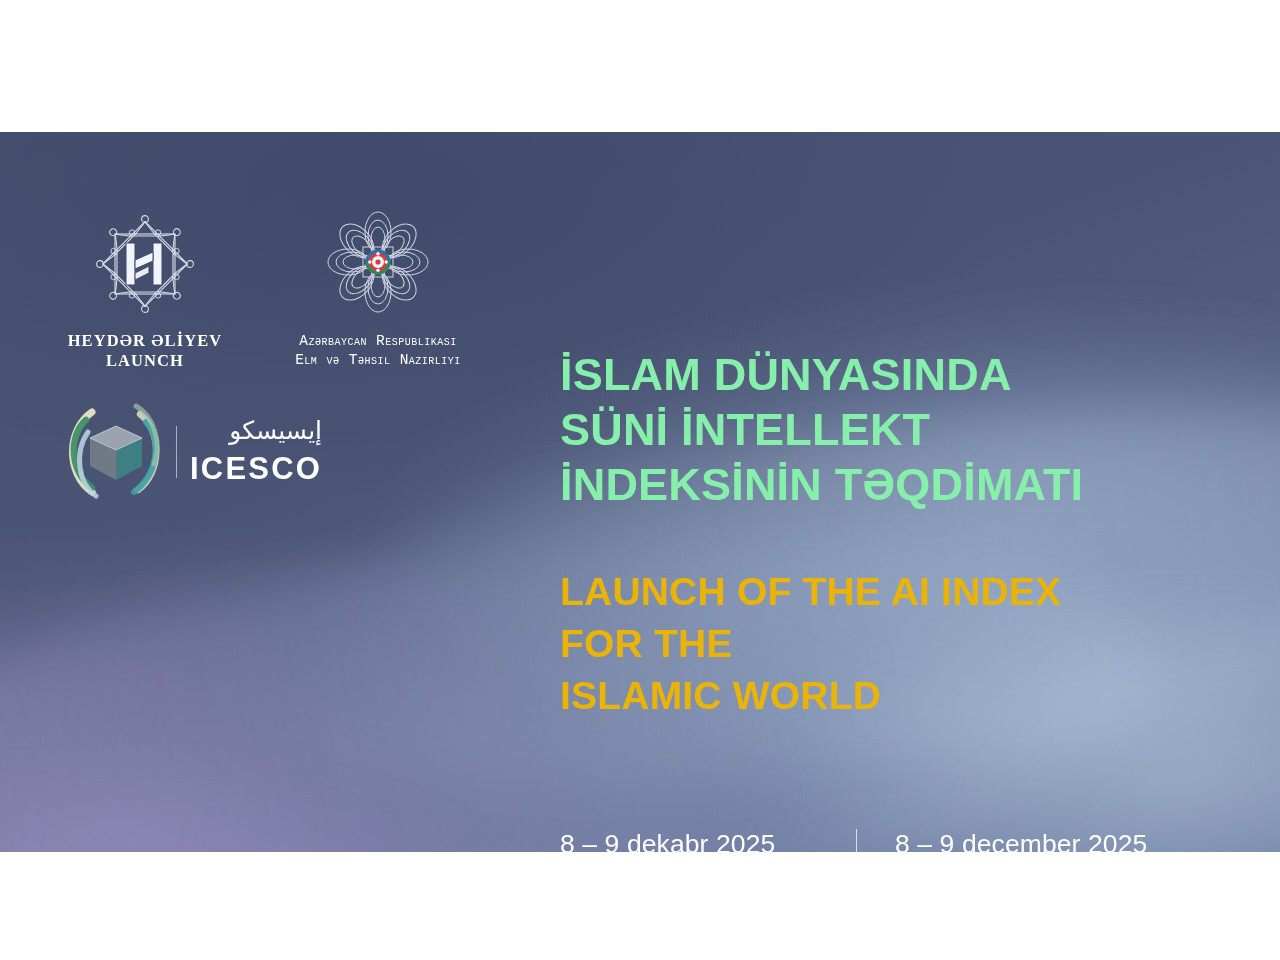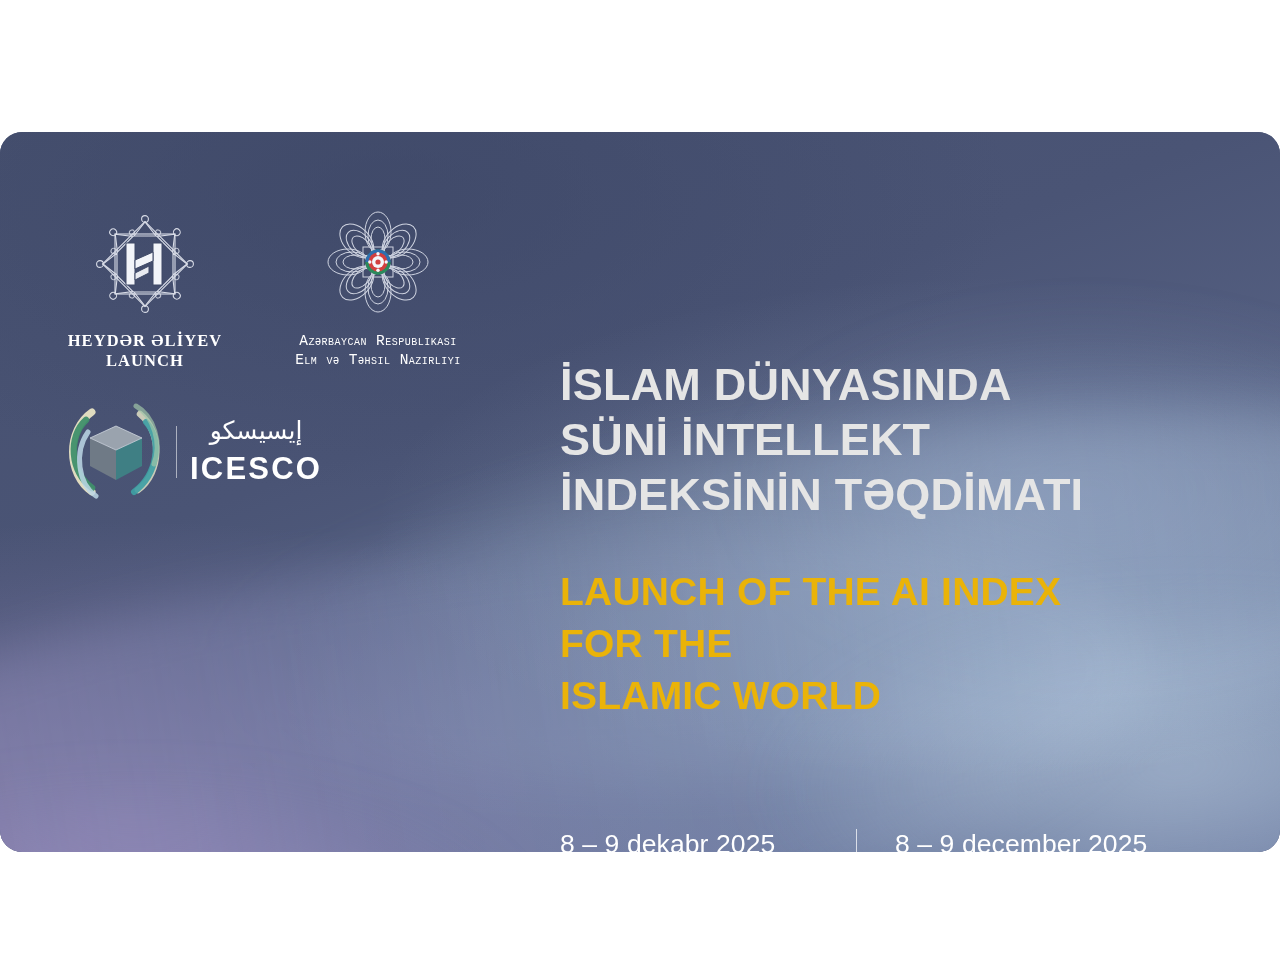--- a/index.html
+++ b/index.html
@@ -13,21 +13,20 @@
   }
 
   #banner {
     position: absolute;
     left: 0;
     top: 132px;
     width: 1280px;
     height: 720px;
     overflow: hidden;
     background: #475273;
-    border-radius: 22px;
   }
 
   
   .bg-layer { position: absolute; inset: 0; }
 
   .bg-base {
     background:
       radial-gradient(120% 90% at 88% 78%, rgba(150,178,205,0.50) 0%, rgba(150,178,205,0.0) 55%),
       radial-gradient(90% 70% at 10% 96%, rgba(150,137,186,0.55) 0%, rgba(150,137,186,0.0) 60%),
       radial-gradient(70% 60% at 30% 8%, rgba(58,68,100,0.55) 0%, rgba(58,68,100,0) 70%),
@@ -104,43 +103,43 @@
     white-space: nowrap;
   }
 
   .icesco-mark { width: 108px; height: 104px; flex: 0 0 auto; }
   .icesco-sep {
     width: 1px; height: 52px;
     background: rgba(255,255,255,.55);
     margin: 0 13px 0 6px;
     flex: 0 0 auto;
   }
-  .icesco-word { text-align: center; }
+  .icesco-word { text-align: right; }
   .icesco-ar {
     color: #fff;
     font-size: 25px;
     line-height: 1;
     letter-spacing: 1px;
     direction: rtl;
     font-family: "DejaVu Sans", sans-serif;
   }
   .icesco-en {
     color: #fff;
     font-size: 31px;
     font-weight: bold;
     letter-spacing: 2.2px;
     line-height: 1.05;
     margin-top: 10px;
   }
 
   
   #headline-az {
     position: absolute;
-    left: 560px; top: 226px;
-    color: #e5e5e5;
+    left: 560px; top: 216px;
+    color: #86efac;
     font-size: 45px;
     font-weight: bold;
     line-height: 1.22;
     letter-spacing: .2px;
     white-space: pre-line;
   }
   #headline-en {
     position: absolute;
     left: 560px; top: 434px;
     color: #eab308;

